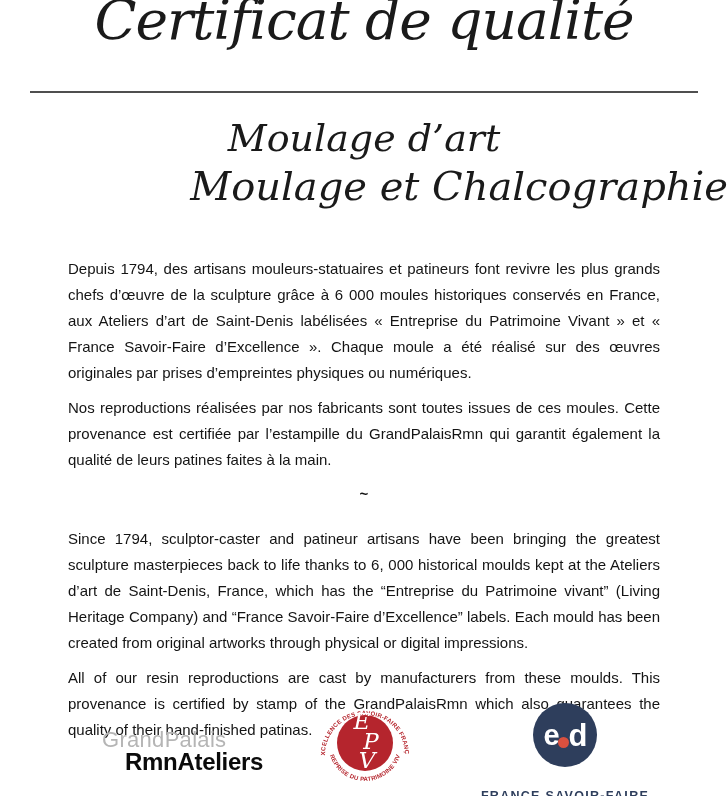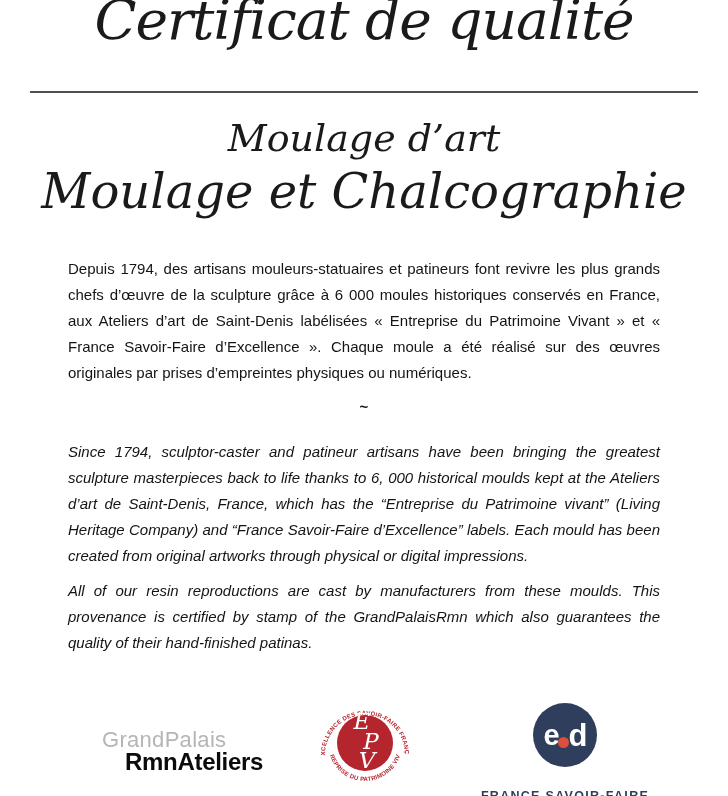--- a/index.html
+++ b/index.html
@@ -34,43 +34,42 @@
   }
   .subtitle1 {
     position: absolute;
     top: 116px; left: 0; right: 0;
     text-align: center;
     font-size: 38px;
   }
   .subtitle2 {
     position: absolute;
     top: 163px; left: 0; right: 0;
-    text-align: center;
-    font-size: 48px;
+    text-align: right;
+    font-size: 40px;
   }
   .body-block {
     position: absolute;
     top: 256px; left: 68px; right: 68px;
   }
   .body-block p {
     margin: 0;
     font-size: 15px;
     line-height: 26px;
     text-align: justify;
     color: var(--text_black, #141414);
   }
   .body-block p.gap { margin-top: 9px; }
   .tilde {
     text-align: center;
     font-size: 15px;
     font-weight: bold;
     margin: 12px 0 14px 0;
   }
   .body-block p.en {
-    font-style: italic;
     margin-top: 24px;
   }
   .body-block p.en.gap { margin-top: 9px; }
 
   
   .gp-logo { position: absolute; left: 102px; top: 729px; line-height: 1; }
   .gp-line1 { font-size: 22px; color: var(--gp_gray, #b5b5b5); letter-spacing: 0.3px; }
   .gp-line2 { font-size: 24px; font-weight: bold; color: #0b0b0b; margin: -1px 0 0 23px; letter-spacing: -0.3px; }
 
   
@@ -141,20 +140,21 @@
 
   <div class="title script">Certificat de qualité</div>
 
   <div class="rule"></div>
 
   <div class="subtitle1 script">Moulage d’art</div>
   <div class="subtitle2 script">Moulage et Chalcographie</div>
 
   <div class="body-block">
     <p class="fr">Depuis 1794, des artisans mouleurs-statuaires et patineurs font revivre les plus grands chefs d’œuvre de la sculpture grâce à 6 000 moules historiques conservés en France, aux Ateliers d’art de Saint-Denis labélisées « Entreprise du Patrimoine Vivant » et « France Savoir-Faire d’Excellence ». Chaque moule a été réalisé sur des œuvres originales par prises d’empreintes physiques ou numériques.</p>
+    <p class="fr gap">Nos reproductions réalisées par nos fabricants sont toutes issues de ces moules. Cette provenance est certifiée par l’estampille du GrandPalaisRmn qui garantit également la qualité de leurs patines faites à la main.</p>
     <div class="tilde">~</div>
     <p class="en">Since 1794, sculptor-caster and patineur artisans have been bringing the greatest sculpture masterpieces back to life thanks to 6, 000 historical moulds kept at the Ateliers d’art de Saint-Denis, France, which has the “Entreprise du Patrimoine vivant” (Living Heritage Company) and “France Savoir-Faire d’Excellence” labels. Each mould has been created from original artworks through physical or digital impressions.</p>
     <p class="en gap">All of our resin reproductions are cast by manufacturers from these moulds. This provenance is certified by stamp of the GrandPalaisRmn which also guarantees the quality of their hand-finished patinas.</p>
   </div>
 
   <div class="gp-logo">
     <div class="gp-line1">GrandPalais</div>
     <div class="gp-line2">RmnAteliers</div>
   </div>
 

